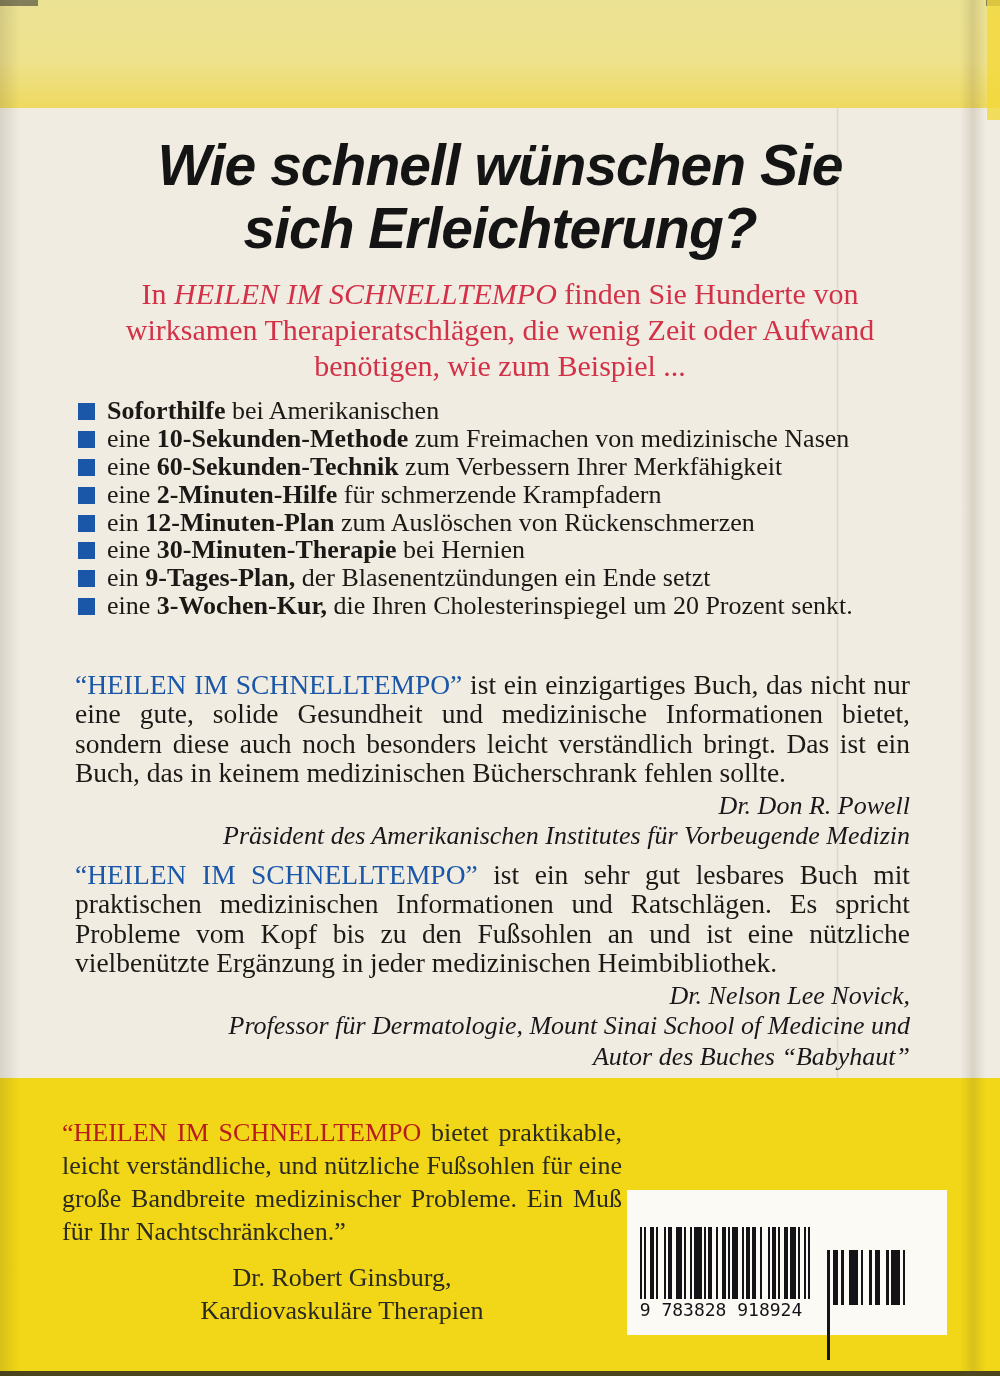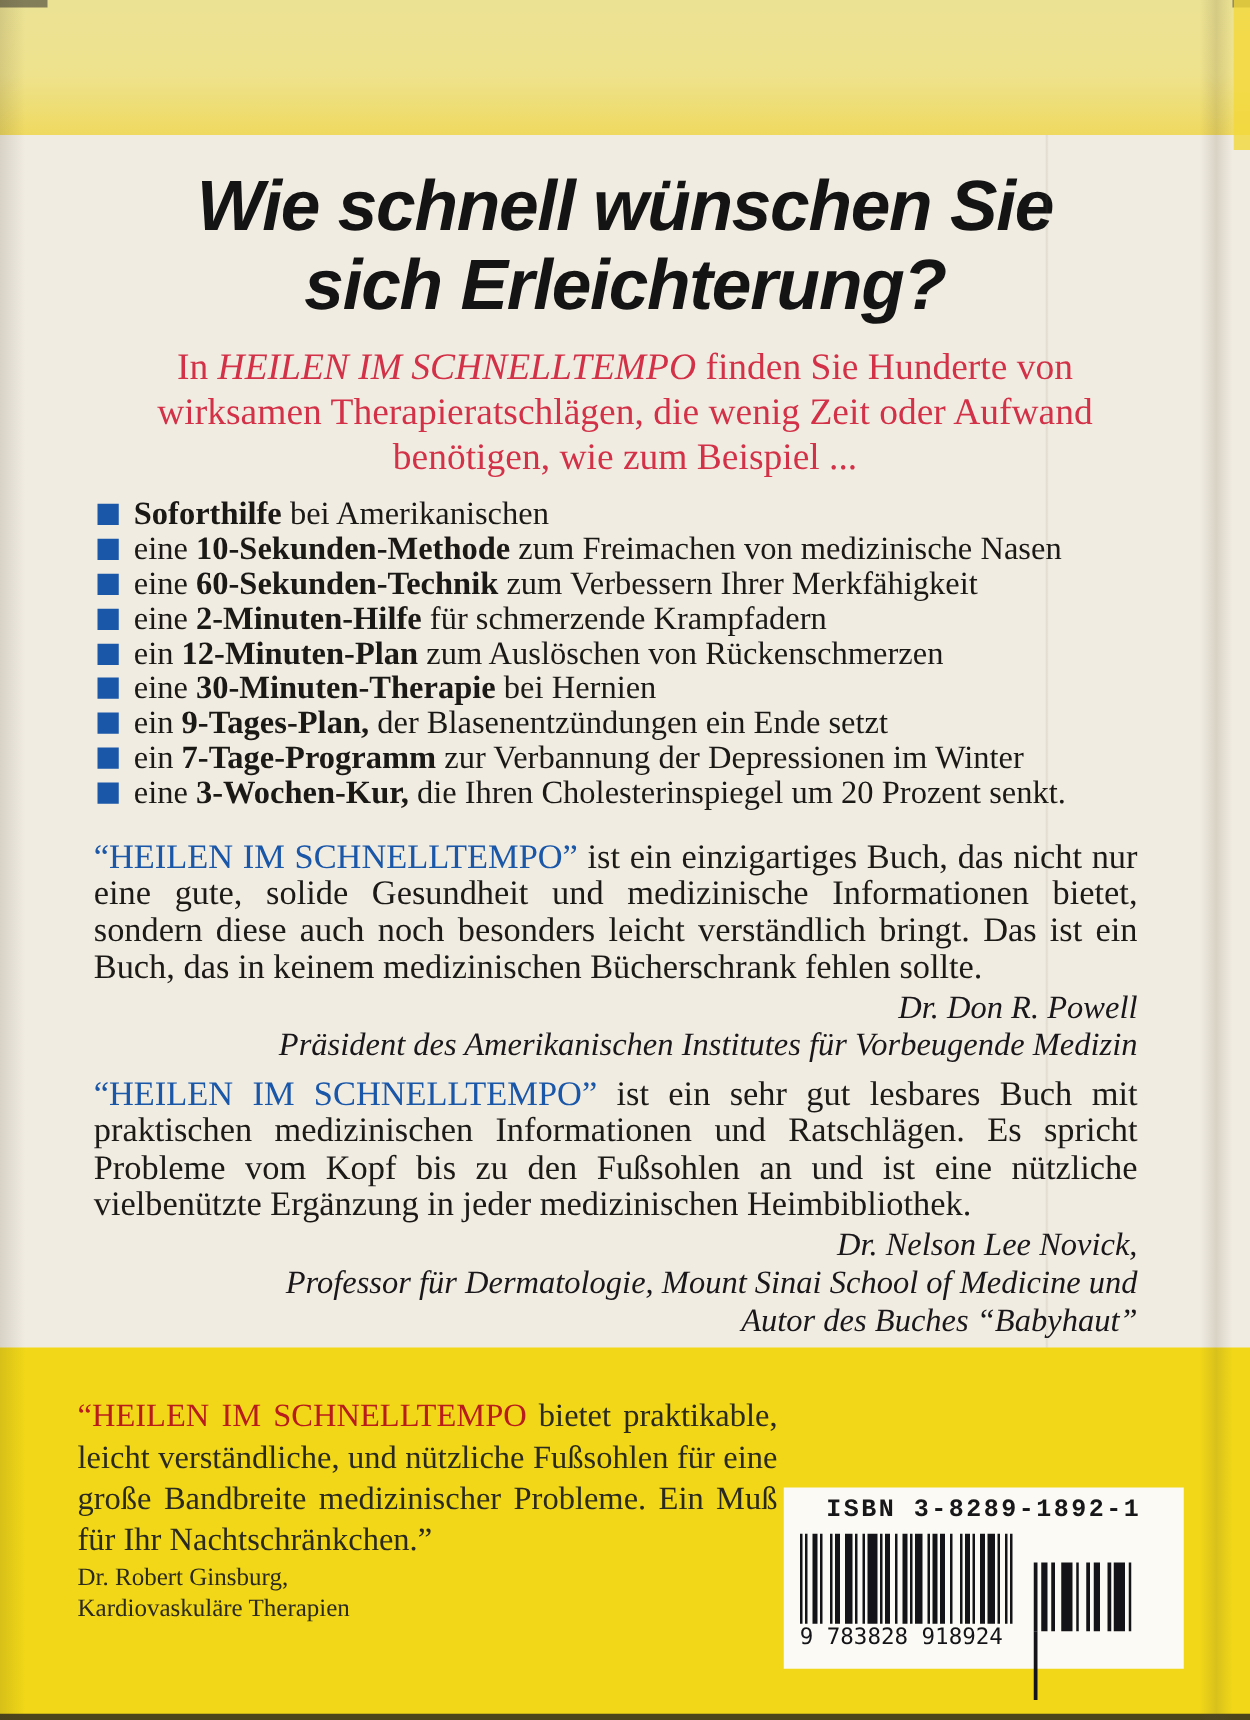--- a/index.html
+++ b/index.html
@@ -73,21 +73,21 @@
   .lead{color:#1a57a8; }
   .attr{text-align:right; font-style:italic; font-size:26px; line-height:1.18; margin-top:3px; color:#19171a;}
   .attr div{white-space:nowrap;}
 
   
   .quote3{
     position:absolute; top:1116px; left:62px; width:560px;
     font-size:26px; line-height:1.27; text-align:justify; color:#2b2a20;
   }
   .quote3 .lead{color:#b91c1c; }
-  .attr3{text-align:left; font-style:normal; font-size:20px; line-height:1.27; margin-top:2px; color:#2b2a20;}
+  .attr3{text-align:center; font-style:normal; font-size:26px; line-height:1.27; margin-top:13px; color:#2b2a20;}
   .attr3 div{white-space:nowrap;}
 
   
   .barcode-box{
     position:absolute; left:627px; top:1190px; width:320px; height:145px;
     background:#fbfaf4;
   }
   .isbn{
     font-family:"Liberation Mono", monospace; font-weight:bold;
     font-size:20px; letter-spacing:2px; text-align:center;
@@ -127,21 +127,20 @@
   <div class="intro"><span>In </span><span class="book">HEILEN IM SCHNELLTEMPO</span><span> finden Sie Hunderte von wirksamen Therapieratschlägen, die wenig Zeit oder Aufwand benötigen, wie zum Beispiel ...</span></div>
 
   <div class="bullets">
       <div class="bullet-item"><span class="bullet-square"></span><span></span><b>Soforthilfe</b><span> bei Amerikanischen</span></div>
       <div class="bullet-item"><span class="bullet-square"></span><span>eine </span><b>10-Sekunden-Methode</b><span> zum Freimachen von medizinische Nasen</span></div>
       <div class="bullet-item"><span class="bullet-square"></span><span>eine </span><b>60-Sekunden-Technik</b><span> zum Verbessern Ihrer Merkfähigkeit</span></div>
       <div class="bullet-item"><span class="bullet-square"></span><span>eine </span><b>2-Minuten-Hilfe</b><span> für schmerzende Krampfadern</span></div>
       <div class="bullet-item"><span class="bullet-square"></span><span>ein </span><b>12-Minuten-Plan</b><span> zum Auslöschen von Rückenschmerzen</span></div>
       <div class="bullet-item"><span class="bullet-square"></span><span>eine </span><b>30-Minuten-Therapie</b><span> bei Hernien</span></div>
       <div class="bullet-item"><span class="bullet-square"></span><span>ein </span><b>9-Tages-Plan,</b><span> der Blasenentzündungen ein Ende setzt</span></div>
-      <div class="bullet-item"><span class="bullet-square"></span><span>ein </span><b>7-Tage-Programm</b><span> zur Verbannung der Depressionen im Winter</span></div>
       <div class="bullet-item"><span class="bullet-square"></span><span>eine </span><b>3-Wochen-Kur,</b><span> die Ihren Cholesterinspiegel um 20 Prozent senkt.</span></div>
     </div>
 
   <div class="quote q1">
     <span class="lead">“HEILEN IM SCHNELLTEMPO”</span><span> ist ein einzigartiges Buch, das nicht nur eine gute, solide Gesundheit und medizinische Informationen bietet, sondern diese auch noch besonders leicht verständlich bringt. Das ist ein Buch, das in keinem medizinischen Bücherschrank fehlen sollte.</span>
     <div class="attr">
       <div>Dr. Don R. Powell</div>
       <div>Präsident des Amerikanischen Institutes für Vorbeugende Medizin</div>
     </div>
   </div>
@@ -157,21 +156,20 @@
 
   <div class="quote3">
     <span class="lead">“HEILEN IM SCHNELLTEMPO</span><span> bietet praktikable, leicht verständliche, und nützliche Fußsohlen für eine große Bandbreite medizinischer Probleme. Ein Muß für Ihr Nachtschränkchen.”</span>
     <div class="attr3">
       <div>Dr. Robert Ginsburg,</div>
       <div>Kardiovaskuläre Therapien</div>
     </div>
   </div>
 
   <div class="barcode-box">
-    <div class="isbn">ISBN 3-8289-1892-1</div>
     <div class="ean-bars"><span class="b" style="width: 2px;"></span><span style="width: 2px;"></span><span class="b" style="width: 2px;"></span><span style="width: 4px;"></span><span class="b" style="width: 4px;"></span><span style="width: 2px;"></span><span class="b" style="width: 2px;"></span><span style="width: 6px;"></span><span class="b" style="width: 2px;"></span><span style="width: 2px;"></span><span class="b" style="width: 4px;"></span><span style="width: 4px;"></span><span class="b" style="width: 6px;"></span><span style="width: 2px;"></span><span class="b" style="width: 2px;"></span><span style="width: 4px;"></span><span class="b" style="width: 2px;"></span><span style="width: 2px;"></span><span class="b" style="width: 8px;"></span><span style="width: 2px;"></span><span class="b" style="width: 2px;"></span><span style="width: 2px;"></span><span class="b" style="width: 4px;"></span><span style="width: 4px;"></span><span class="b" style="width: 2px;"></span><span style="width: 4px;"></span><span class="b" style="width: 4px;"></span><span style="width: 2px;"></span><span class="b" style="width: 2px;"></span><span style="width: 2px;"></span><span class="b" style="width: 6px;"></span><span style="width: 4px;"></span><span class="b" style="width: 2px;"></span><span style="width: 2px;"></span><span class="b" style="width: 4px;"></span><span style="width: 2px;"></span><span class="b" style="width: 4px;"></span><span style="width: 4px;"></span><span class="b" style="width: 2px;"></span><span style="width: 6px;"></span><span class="b" style="width: 2px;"></span><span style="width: 2px;"></span><span class="b" style="width: 4px;"></span><span style="width: 2px;"></span><span class="b" style="width: 2px;"></span><span style="width: 4px;"></span><span class="b" style="width: 4px;"></span><span style="width: 2px;"></span><span class="b" style="width: 6px;"></span><span style="width: 2px;"></span><span class="b" style="width: 2px;"></span><span style="width: 4px;"></span><span class="b" style="width: 2px;"></span><span style="width: 2px;"></span><span class="b" style="width: 2px;"></span></div>
     <div class="ean-digits">9 783828 918924</div>
     <div class="supp-bars"><span class="b" style="width: 2.8px;"></span><span style="width: 2.8px;"></span><span class="b" style="width: 5.6px;"></span><span style="width: 2.8px;"></span><span class="b" style="width: 2.8px;"></span><span style="width: 5.6px;"></span><span class="b" style="width: 8.4px;"></span><span style="width: 2.8px;"></span><span class="b" style="width: 2.8px;"></span><span style="width: 5.6px;"></span><span class="b" style="width: 2.8px;"></span><span style="width: 2.8px;"></span><span class="b" style="width: 5.6px;"></span><span style="width: 5.6px;"></span><span class="b" style="width: 2.8px;"></span><span style="width: 2.8px;"></span><span class="b" style="width: 8.4px;"></span><span style="width: 2.8px;"></span><span class="b" style="width: 2.8px;"></span><span style="width: 5.6px;"></span><span class="b" style="width: 2.8px;"></span><span style="width: 2.8px;"></span></div>
   </div>
 
   <div class="corner-sliver left"></div>
   <div class="corner-sliver right"></div>
   <div class="right-yellow-strip"></div>
   <div class="bottom-edge"></div>
   <div class="crease-v" style="left:836px;"></div>

